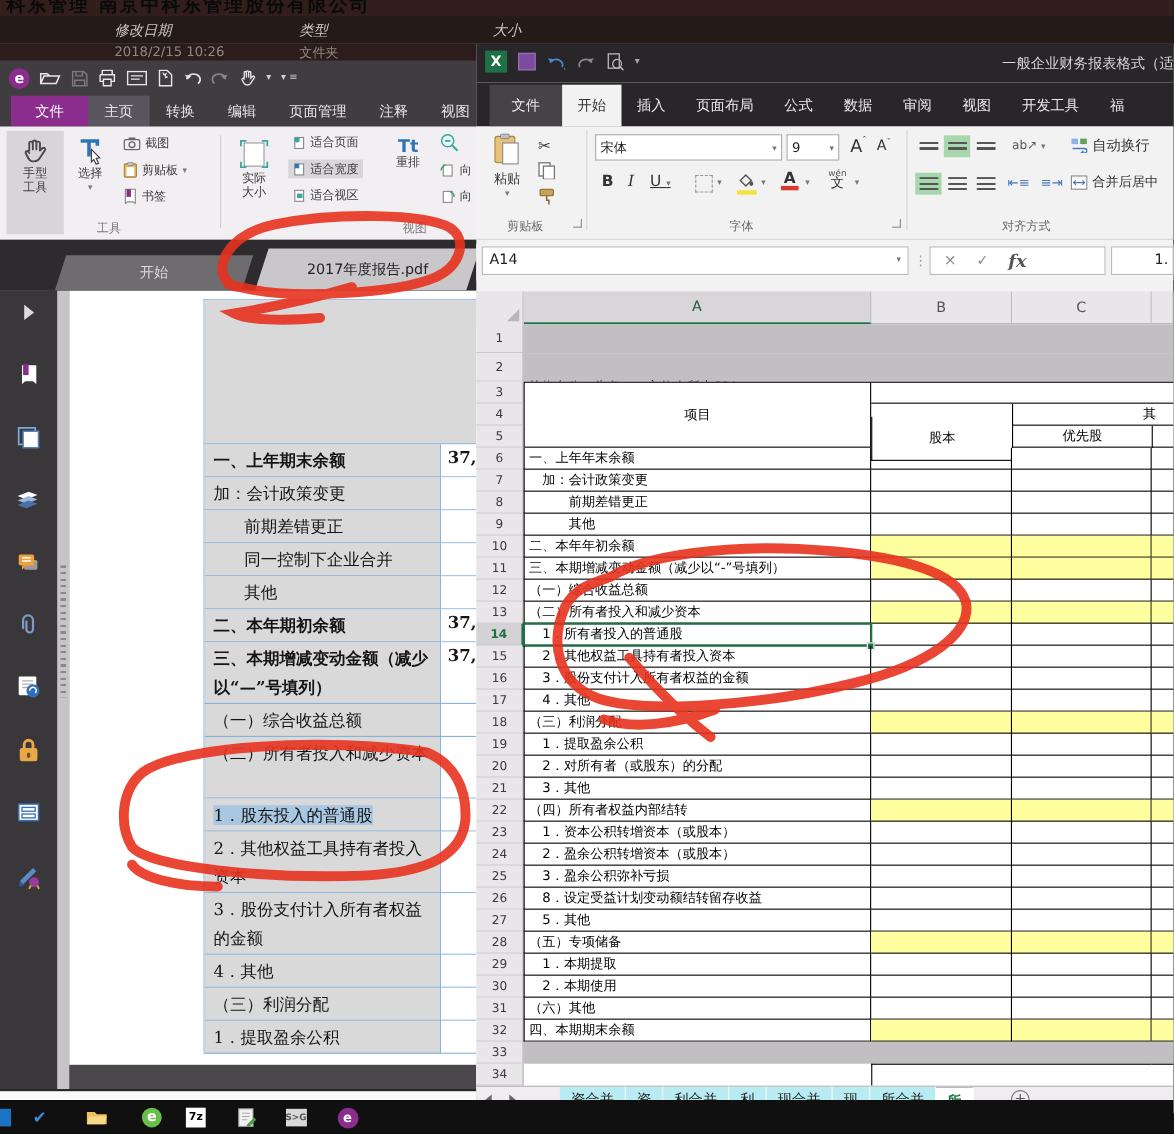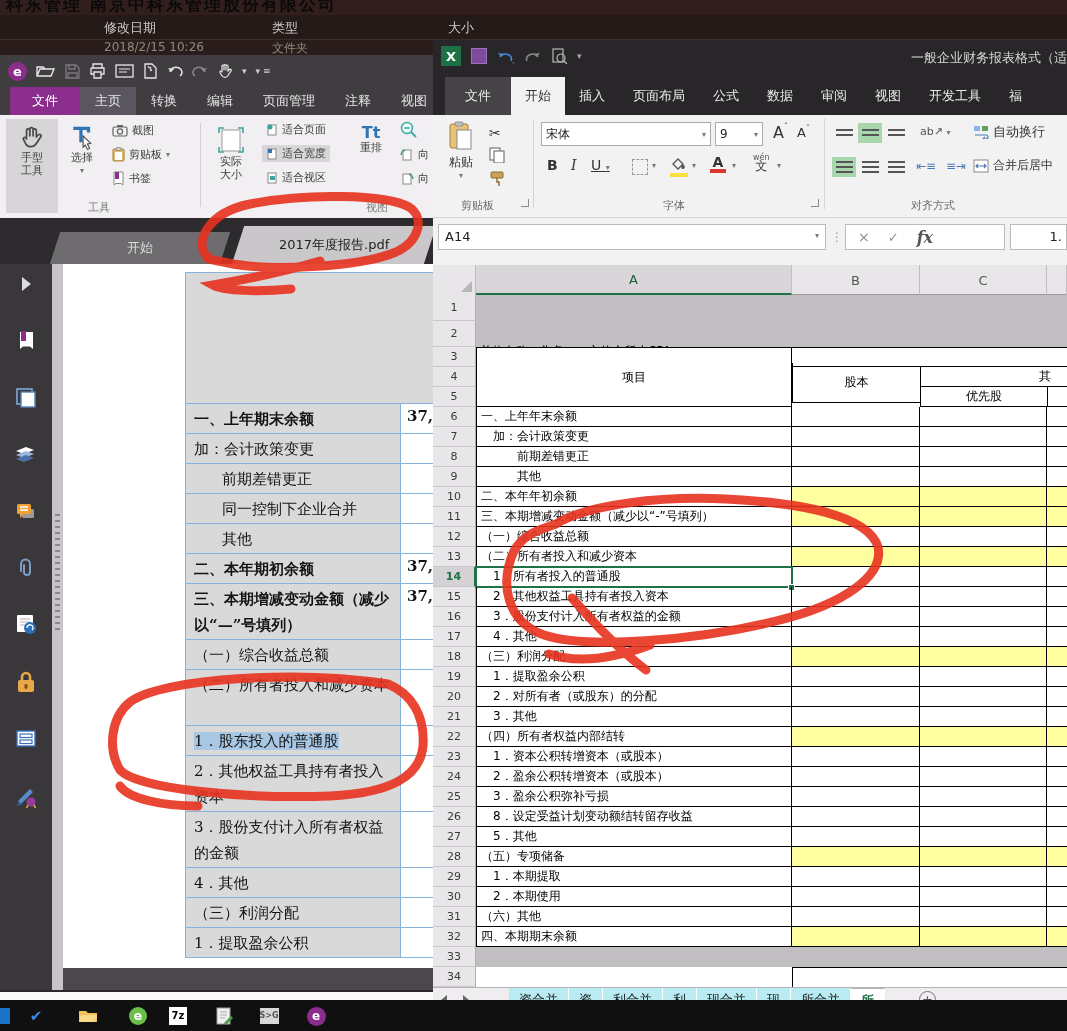--- a/index.html
+++ b/index.html
@@ -6,21 +6,21 @@
   *{box-sizing:border-box;}
   .screen{position:relative;width:1067px;height:1031px;overflow:hidden;
           font-family:"DejaVu Sans","Liberation Sans",sans-serif;background:#151515;}
   .abs{position:absolute;}
 
   
   .explorer{position:absolute;left:0;top:0;width:1067px;height:60px;background:#2a1d1b;}
   .exp-title{position:absolute;left:0;top:0;width:1067px;height:15px;overflow:hidden;background:#321f1d;}
   .exp-title span{position:relative;top:-7px;left:6px;color:#0a0a0a;font-size:17px;font-weight:bold;letter-spacing:2px;white-space:nowrap;}
   .exp-head{position:absolute;top:15px;left:0;width:1067px;height:25px;color:#cdc8c6;font-size:13px;background:#241a18;border-bottom:1px solid #3a2e2b;}
-  .exp-col{position:absolute;top:4px;}
+  .exp-col{position:absolute;top:4px;font-style:italic;}
   .exp-sub{position:absolute;top:40px;left:0;width:433px;height:15px;overflow:hidden;color:#93887f;font-size:12px;}
 
   
   .foxit{position:absolute;left:0;top:55px;width:437px;height:940px;background:#403d40;}
   .fqa{position:absolute;left:0;top:0;width:437px;height:32px;display:flex;align-items:center;gap:9px;padding-left:8px;}
   .fqa svg{display:block;}
   .flogo{width:19px;height:19px;border-radius:50%;background:#8a2d8c;color:#fff;font-size:13px;font-weight:bold;
          display:flex;align-items:center;justify-content:center;}
   .fcaret{color:#cfcdcf;font-size:9px;}
   .fmenu{position:absolute;left:0;top:32px;width:437px;height:28px;display:flex;color:#e6e4e6;font-size:13px;}
@@ -1019,21 +1019,21 @@
               <div class="cc"></div>
               <div class="cd"></div>
             </div>
           </div>
         </div>
 
       <div class="hovl" style="left:43px;top:52px;width:316px;height:60px;border-left-width:1px;border-top-width:1px;border-bottom-width:1px;border-right-width:1px">
           <span>项目</span>
         </div>
       <div class="hovl" style="left:359px;top:52px;width:275px;height:20px;border-top-width:1px;border-bottom-width:1px"></div>
-      <div class="hovl" style="left:359px;top:68px;width:128px;height:40px;border-left-width:1px;border-bottom-width:1px">
+      <div class="hovl" style="left:359px;top:84px;width:128px;height:40px;border-left-width:1px;border-bottom-width:1px">
           <span>股本</span>
         </div>
       <div class="hovl" style="left:487px;top:72px;width:147px;height:20px;border-left-width:1px;border-bottom-width:1px;justify-content:flex-end;padding-right:16px">
           <span>其</span>
         </div>
       <div class="hovl" style="left:487px;top:92px;width:127px;height:20px;border-left-width:1px;border-bottom-width:1px">
           <span>优先股</span>
         </div>
       <div class="hovl" style="left:614px;top:92px;width:20px;height:20px;border-left-width:1px;border-bottom-width:1px"></div>
     </div>

